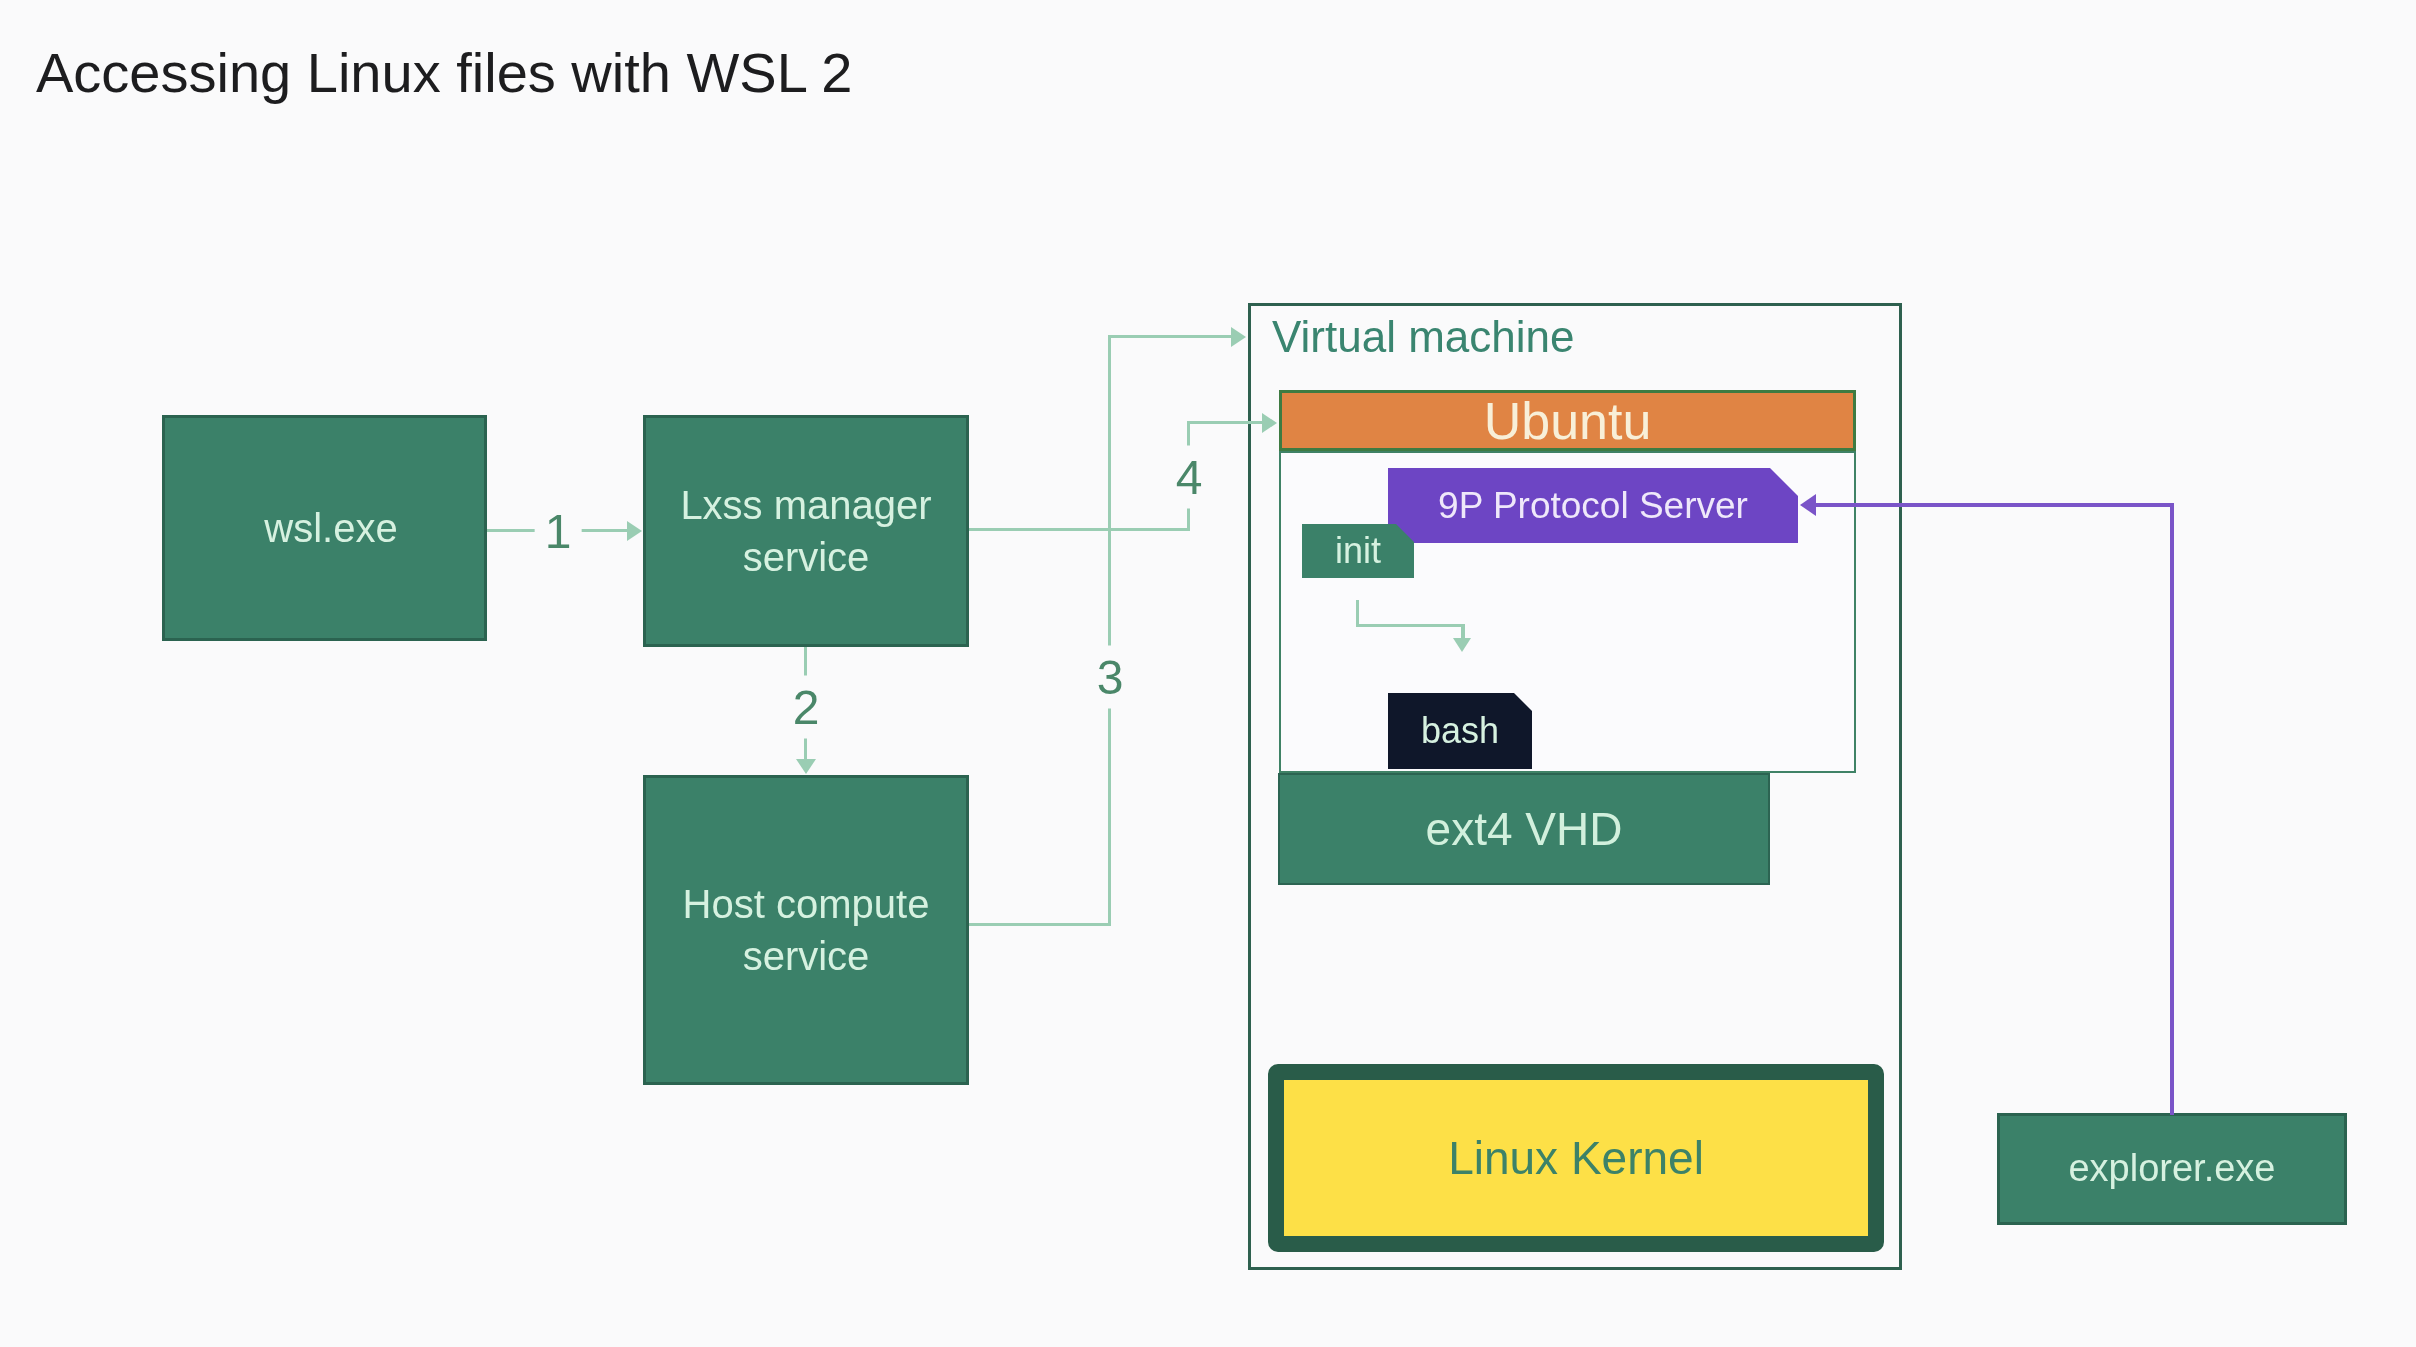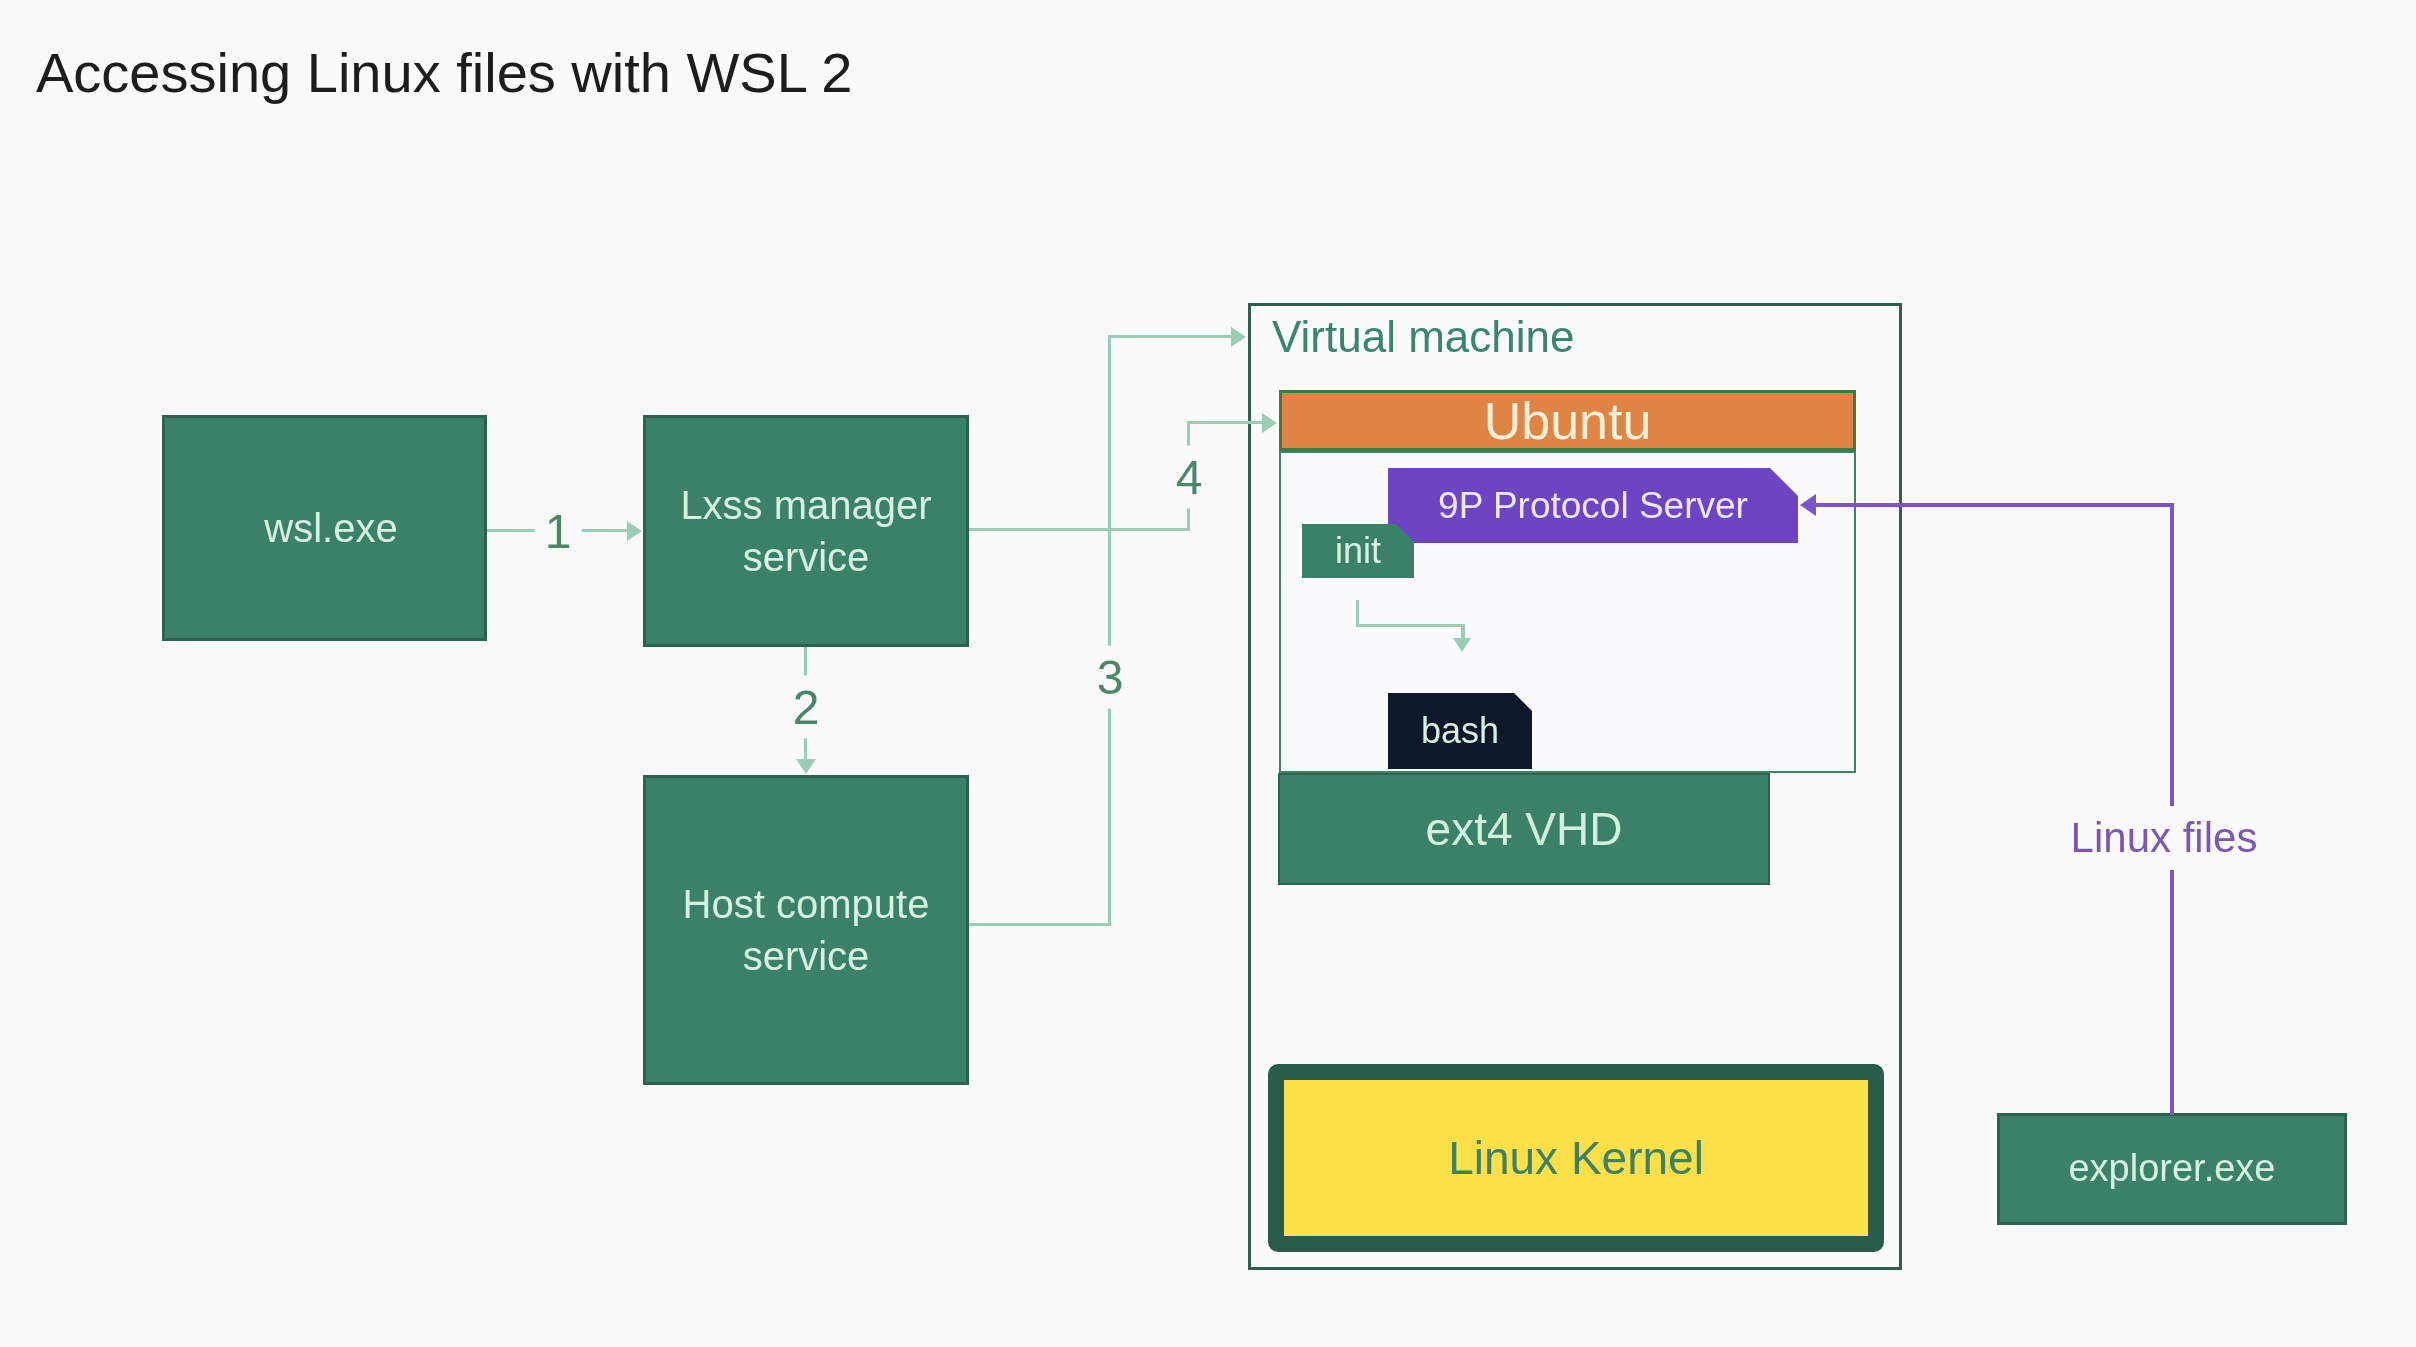--- a/index.html
+++ b/index.html
@@ -152,20 +152,19 @@
   <div class="abs head" id="a4-head"></div>
 
   <div class="abs line-g" id="ib-v1"></div>
   <div class="abs line-g" id="ib-h"></div>
   <div class="abs line-g" id="ib-v2"></div>
   <div class="abs head" id="ib-head"></div>
 
   <div class="abs line-p" id="purple-v"></div>
   <div class="abs line-p" id="purple-h"></div>
   <div class="abs head" id="purple-head"></div>
-  <div class="abs" id="linux-files">Linux files</div>
 
   <div class="abs step" id="step1">1</div>
   <div class="abs step" id="step2">2</div>
   <div class="abs step" id="step3">3</div>
   <div class="abs step" id="step4">4</div>
 
 </div>
 
 </body></html>

